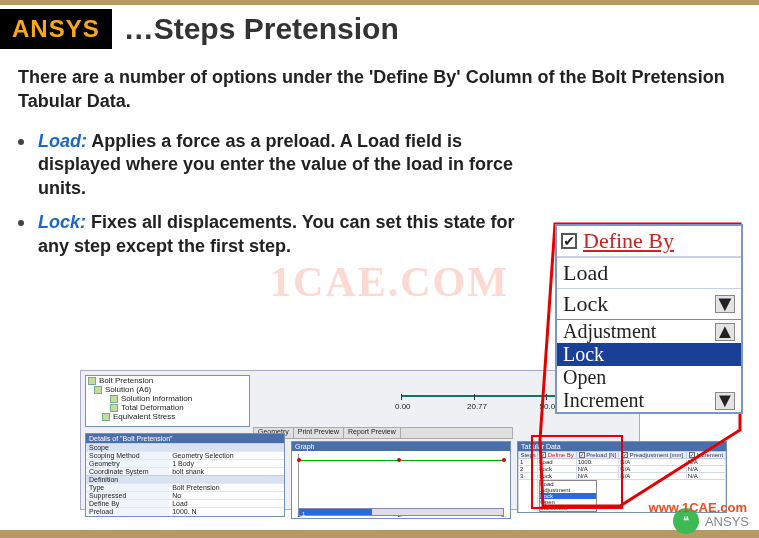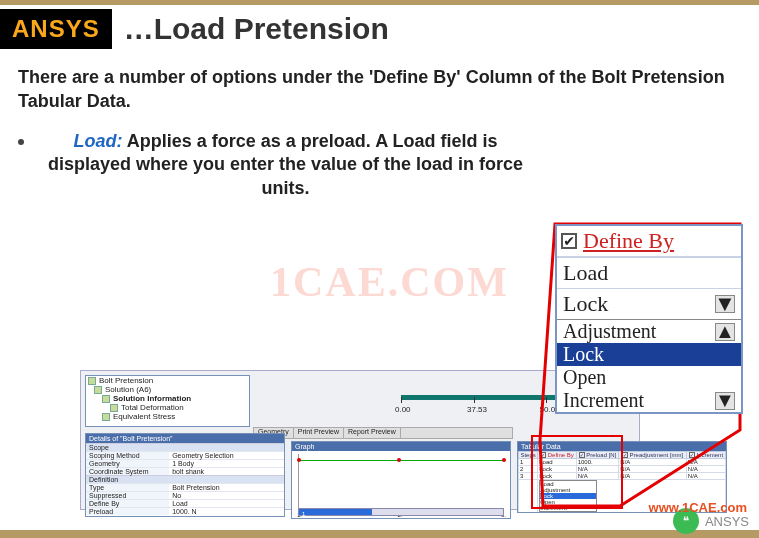--- a/index.html
+++ b/index.html
@@ -18,32 +18,32 @@
 
   .header { position:absolute; top:5px; left:0; right:0; height:48px; display:flex; align-items:center; }
   .logo { background:#000; color:#faa71c; font-weight:bold; font-size:24px; padding:6px 12px; letter-spacing:1px;}
   .title { font-size:30px; color:#333; font-weight:600; margin-left:12px; }
 
   .content { position:absolute; top:66px; left:18px; right:6px; font-size:18px; line-height:1.32;}
   .para { font-weight:700; margin-bottom:16px; }
   .bullets { margin-top:6px;}
   .bullet { display:flex; margin-bottom:10px; padding-right:220px;}
   .dot { width:6px; height:6px; background:#444; border-radius:50%; margin-top:9px; margin-right:14px; flex:0 0 auto;}
-  .bt { flex:1; font-weight:400;text-align:center;}
+  .bt { flex:1; font-weight:400;}
   .term { font-style:italic; color:#1e67c2; font-weight:700;}
   .bold { font-weight:700;}
 
   
   .shot { position:absolute; left:80px; top:370px; width:560px; height:140px; border:1px solid #aac; background:#eef0f4; font-size:8px; }
   .tree { position:absolute; left:4px; top:4px; width:165px; height:52px; background:#fff; border:1px solid #7691b8;}
   .tree div { padding:0 2px; display:flex; align-items:center; gap:3px;}
   .ti { width:8px; height:8px; background:#c8dc9a; border:1px solid #7a9;}
   .treeHilite { background:#2a6bd9; color:#fff;}
 
-  .scale { position:absolute; left:320px; top:24px; width:220px; border-top:5px solid #0f766e;}
+  .scale { position:absolute; left:320px; top:24px; width:220px; border-top:2px solid #0f766e;}
   .tick { position:absolute; top:-3px; width:1px; height:6px; background:#333;}
   .ticklabel { position:absolute; top:5px; font-size:8px;}
 
   .tabstrip { position:absolute; left:172px; top:56px; width:260px; height:12px; background:#e0e0e0; border:1px solid #aaa; font-size:7px; display:flex;}
   .tabstrip span { padding:0 4px; border-right:1px solid #aaa;}
 
   .details { position:absolute; left:4px; top:62px; width:200px; height:84px; background:#fff; border:1px solid #7691b8;}
   .d-h { background:#4a6ea9; color:#fff; font-size:7px; padding:1px 3px;}
   .d-cat { background:#d9e2f2; font-size:7px; padding:0 3px; border-top:1px solid #ccd;}
   .d-row { display:flex; font-size:7px; border-top:1px solid #e2e6f0;}
@@ -87,62 +87,66 @@
   .cae { color:#e94f20; font-weight:bold; font-size:13px;}
 </style>
 </head>
 <body>
 
 <div class="top-border"></div>
 <div class="bottom-border"></div>
 
 <div class="header">
   <div class="logo">ANSYS</div>
-  <div class="title">…Load Pretension</div>
+  <div class="title">…Steps Pretension</div>
 </div>
 
 <div class="content">
   <div class="para">There are a number of options under the 'Define By' Column of the Bolt Pretension Tabular Data.</div>
   <div class="bullets">
     <div class="bullet">
       <div class="dot"></div>
       <div class="bt"><span class="term">Load:</span><span class="bold"> Applies a force as a preload.   A Load field is displayed where you enter the value of the load in force units.</span></div>
     </div>
+    <div class="bullet">
+      <div class="dot"></div>
+      <div class="bt"><span class="term">Lock:</span><span class="bold"> Fixes all displacements. You can set this state for any step except the first step.</span></div>
+    </div>
   </div>
 </div>
 
 <div class="shot">
   <div class="tree">
     <div>
         <span class="ti"></span>
         <span>Bolt Pretension</span>
       </div>
     <div style="padding-left:8px;">
         <span class="ti"></span>
         <span>Solution (A6)</span>
       </div>
-    <div style="padding-left:16px;font-weight:bold;">
+    <div style="padding-left:24px;">
         <span class="ti"></span>
         <span>Solution Information</span>
       </div>
     <div style="padding-left:24px;">
         <span class="ti"></span>
         <span>Total Deformation</span>
       </div>
     <div style="padding-left:16px;">
         <span class="ti"></span>
         <span>Equivalent Stress</span>
       </div>
   </div>
 
   <div class="scale">
     <div class="tick" style="left:0%"></div>
       <div class="ticklabel" style="left:-6px">0.00</div>
     <div class="tick" style="left:33%"></div>
-      <div class="ticklabel" style="left:30%">37.53</div>
+      <div class="ticklabel" style="left:30%">20.77</div>
     <div class="tick" style="left:66%"></div>
       <div class="ticklabel" style="left:63%">50.00</div>
     <div class="tick" style="left:100%"></div>
       <div class="ticklabel" style="left:94%">75.00</div>
   </div>
 
   <div class="tabstrip">
     <span>Geometry</span>
     <span>Print Preview</span>
     <span>Report Preview</span>

